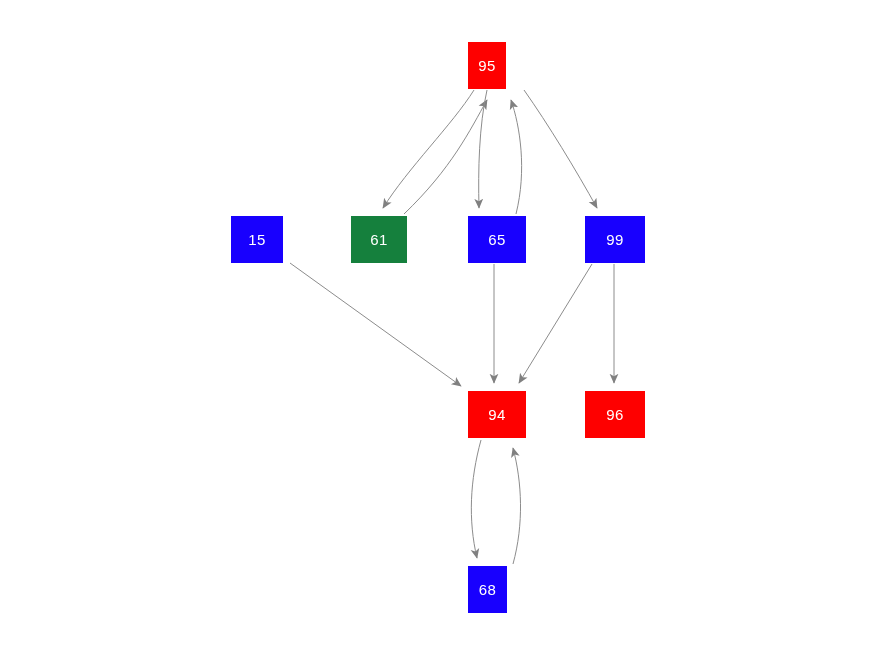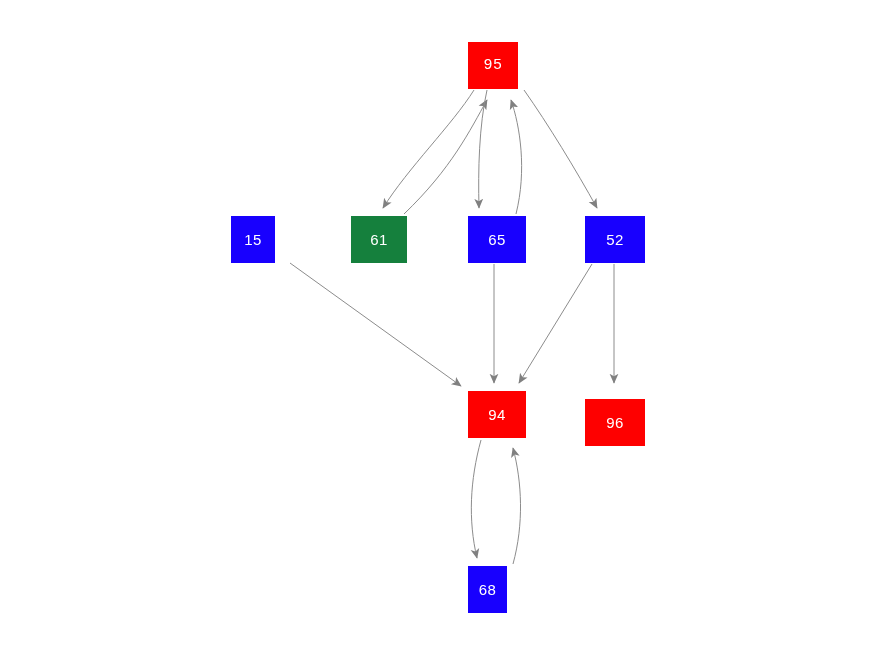--- a/index.html
+++ b/index.html
@@ -73,45 +73,45 @@
       <path d="M 592,264 L 519,383" marker-end="url(#ah)"></path>
 
       <path d="M 614,264 L 614,383" marker-end="url(#ah)"></path>
 
       <path d="M 481,440 C 470,480 468,520 477,558" marker-end="url(#ah)"></path>
 
       <path d="M 513,564 C 524,524 522,482 513,448" marker-end="url(#ah)"></path>
     </g>
   </svg>
 
-  <div class="node" style="left:468px; top:42px; width:50px; height:47px; background:#fe0000;font-family:Liberation Mono, monospace;">
+  <div class="node" style="left:468px; top:42px; width:38px; height:47px; background:#fe0000;">
     <span class="node-label">95</span>
   </div>
 
-  <div class="node" style="left:231px; top:216px; width:44px; height:47px; background:#1800fe;">
+  <div class="node" style="left:231px; top:216px; width:52px; height:47px; background:#1800fe;">
     <span class="node-label">15</span>
   </div>
 
   <div class="node" style="left:351px; top:216px; width:56px; height:47px; background:#15803d;">
     <span class="node-label">61</span>
   </div>
 
   <div class="node" style="left:468px; top:216px; width:58px; height:47px; background:#1800fe;text-align:center;">
     <span class="node-label">65</span>
   </div>
 
   <div class="node" style="left:585px; top:216px; width:60px; height:47px; background:#1800fe;">
-    <span class="node-label">52</span>
+    <span class="node-label">99</span>
   </div>
 
   <div class="node" style="left:468px; top:391px; width:58px; height:47px; background:#fe0000;">
     <span class="node-label">94</span>
   </div>
 
-  <div class="node" style="left:585px; top:391px; width:60px; height:47px; background:#fe0000;margin-top:8px;">
+  <div class="node" style="left:585px; top:391px; width:60px; height:47px; background:#fe0000;">
     <span class="node-label">96</span>
   </div>
 
   <div class="node" style="left:468px; top:566px; width:39px; height:47px; background:#1800fe;">
     <span class="node-label">68</span>
   </div>
 
 </div>
 
 </body></html>

